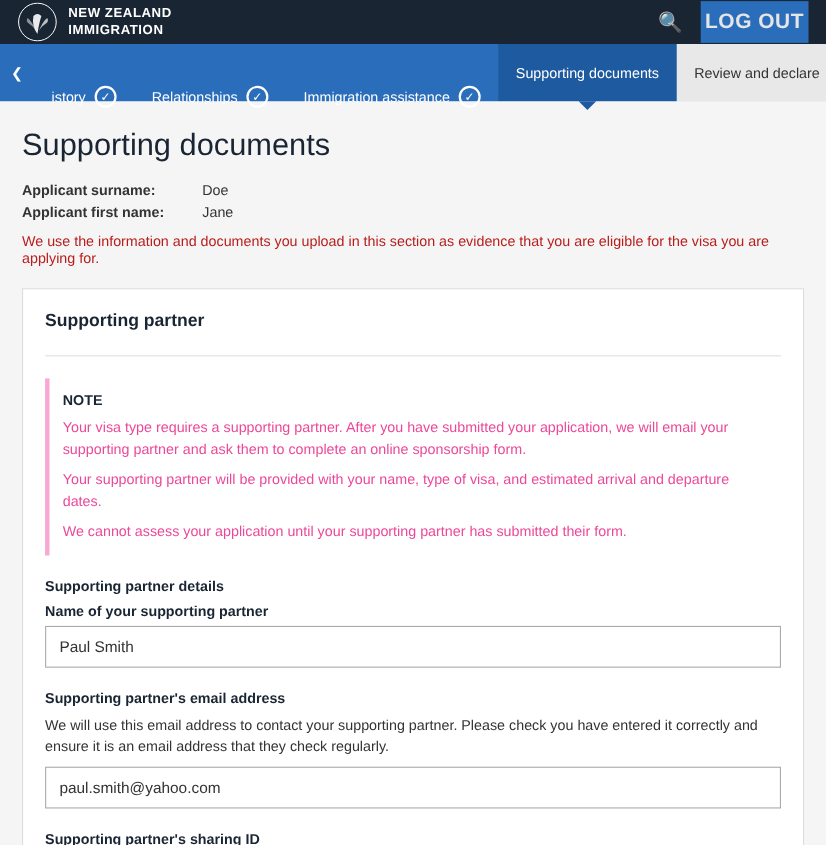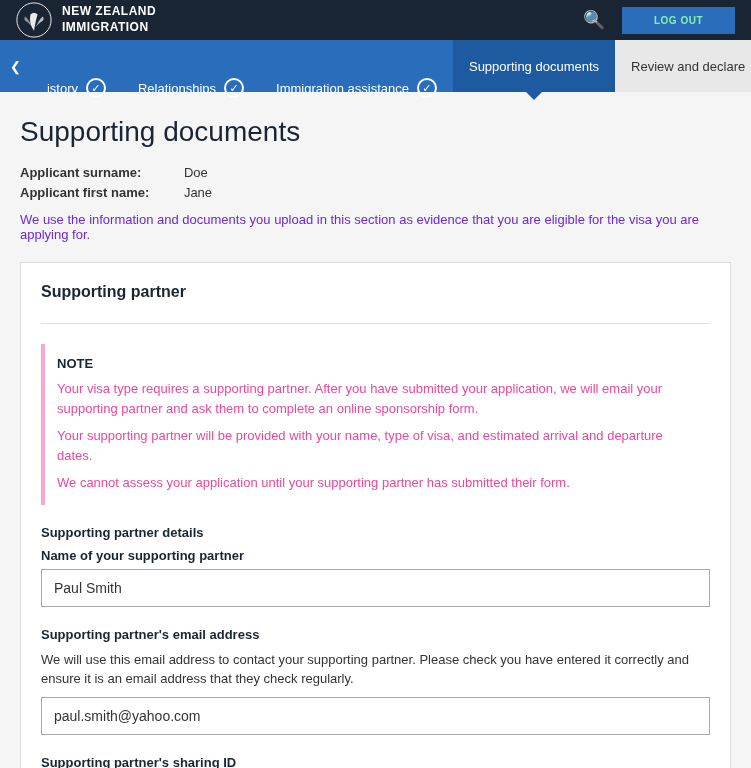--- a/index.html
+++ b/index.html
@@ -38,24 +38,24 @@
     }
     .search-icon-btn {
       color: white;
       background: none;
       border: none;
       cursor: pointer;
       font-size: 18px;
     }
     .logout-btn {
       background: #2a6ebb;
-      color: #86efac;
+      color: #e5e5e5;
       border: none;
-      padding: 8px 32px;
-      font-size: 10px;
+      padding: 8px 4px;
+      font-size: 19px;
       font-weight: bold;
       cursor: pointer;
       letter-spacing: 0.5px;
     }
 
     
     .nav-tabs {
       display: flex;
       background: #2a6ebb;
       align-items: stretch;
@@ -130,21 +130,21 @@
       font-weight: bold;
       font-size: 13px;
       display: inline-block;
       width: 160px;
     }
     .applicant-info .value {
       font-size: 13px;
     }
     .info-text {
       font-size: 13px;
-      color: #6d28d9;
+      color: #b91c1c;
       margin: 12px 0 20px;
     }
 
     
     .card {
       background: white;
       border: 1px solid #ddd;
       padding: 20px;
       margin-bottom: 20px;
     }

